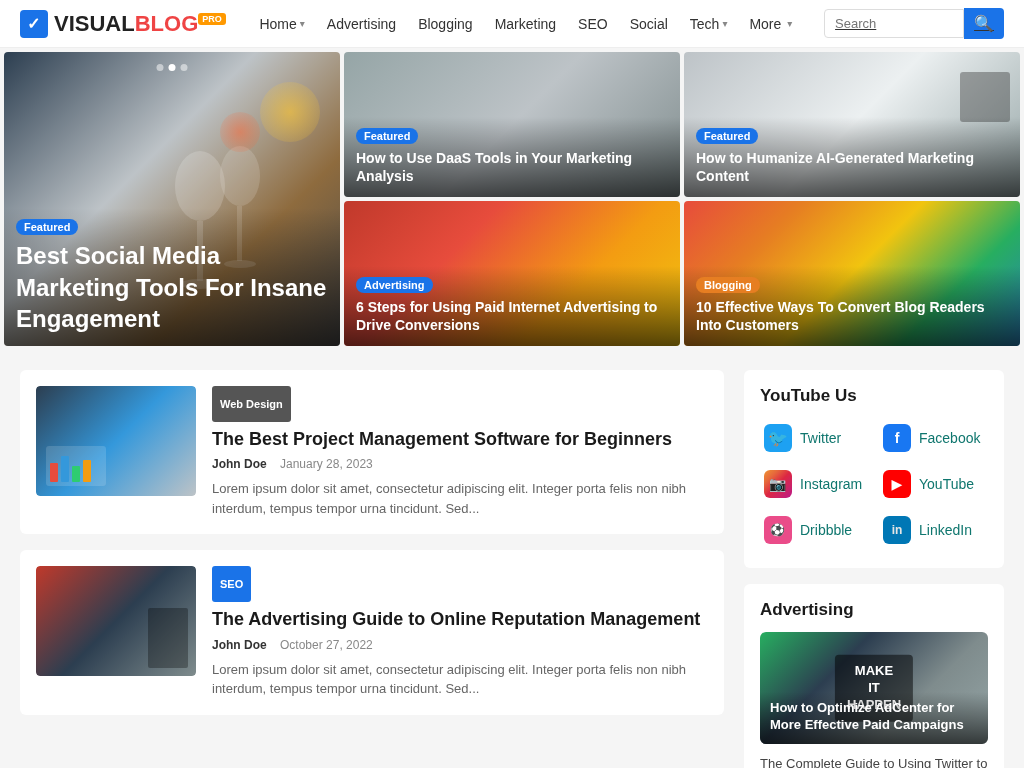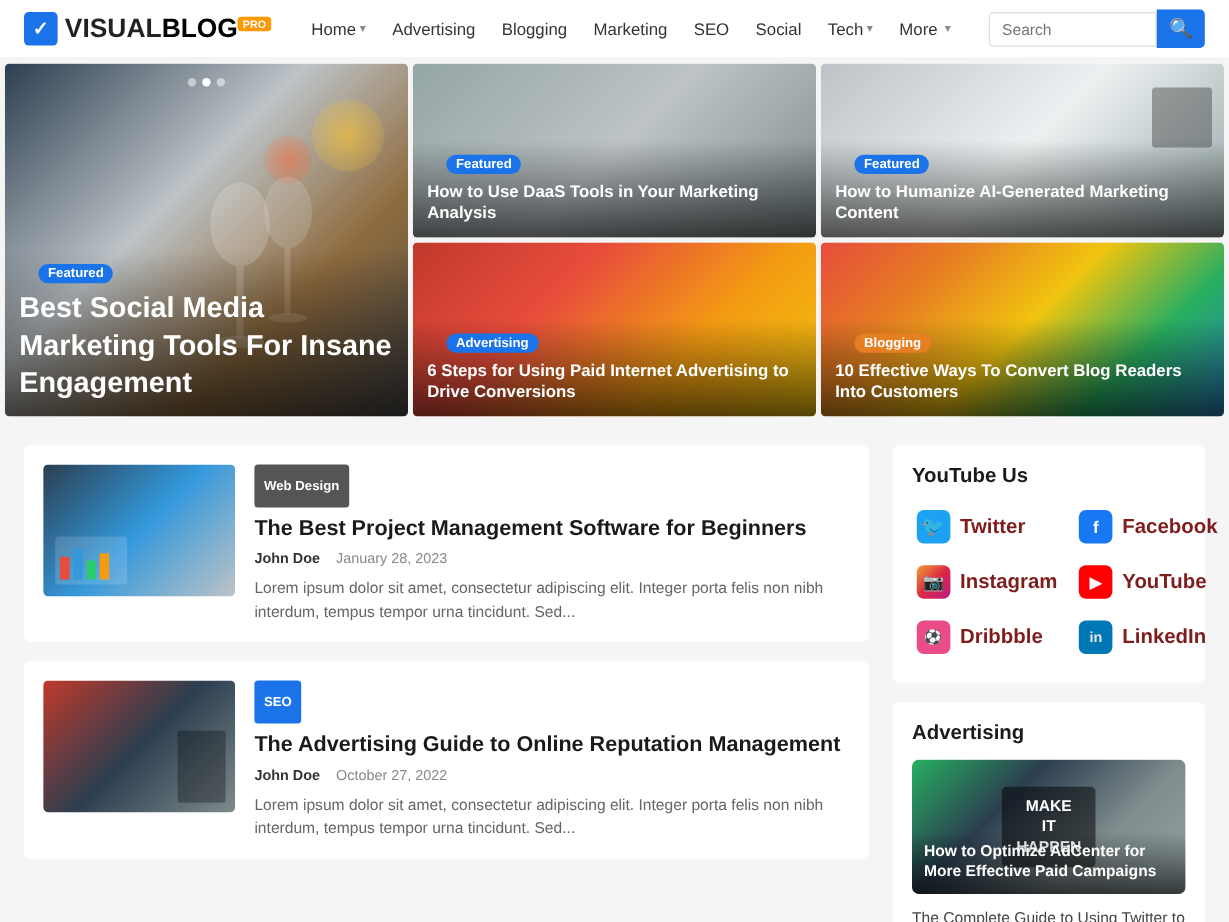--- a/index.html
+++ b/index.html
@@ -3,35 +3,35 @@
   <meta charset="utf-8">
   <style>
     * { box-sizing: border-box; margin: 0; padding: 0; }
     body { font-family: Arial, sans-serif; background: #f5f5f5; color: #333; font-size: 14px; }
 
     
     .header { background: #fff; display: flex; align-items: center; padding: 8px 20px; border-bottom: 1px solid #eee; gap: 20px; }
     .logo { display: flex; align-items: center; gap: 6px; font-size: 22px; font-weight: 900; color: #1a1a1a; white-space: nowrap; }
     .logo-check { background: #1a73e8; color: #fff; border-radius: 4px; width: 28px; height: 28px; display: flex; align-items: center; justify-content: center; font-size: 16px; font-weight: bold; }
     .logo-visual { color: #222; }
-    .logo-blog { color: #000000; }
+    .logo-blog { color: #ef4444; }
     .logo-pro { background: #f90; color: #fff; font-size: 9px; border-radius: 3px; padding: 1px 4px; font-weight: bold; vertical-align: super; }
     nav { display: flex; align-items: center; gap: 2px; flex: 1; justify-content: center; }
     .nav-item { padding: 6px 10px; font-size: 14px; color: #333; cursor: pointer; white-space: nowrap; display: flex; align-items: center; gap: 3px; }
     .nav-arrow { font-size: 10px; color: #888; }
-    .search-bar { display: flex; align-items: center; gap: 0; }
+    .search-bar { display: flex; align-items: center; gap: 0; text-decoration: underline; }
     .search-input { border: 1px solid #ddd; border-radius: 4px 0 0 4px; padding: 6px 10px; font-size: 13px; width: 140px; outline: none; }
     .search-btn { background: #1a73e8; border: none; color: #fff; padding: 6px 10px; border-radius: 0 4px 4px 0; cursor: pointer; font-size: 16px; }
 
     
     .hero-grid { display: grid; grid-template-columns: 1fr 1fr 1fr; grid-template-rows: 145px 145px; gap: 4px; margin: 4px; }
     .hero-large { grid-row: 1 / 3; position: relative; overflow: hidden; border-radius: 4px; }
     .hero-card { position: relative; overflow: hidden; border-radius: 4px; }
     .hero-overlay { position: absolute; bottom: 0; left: 0; right: 0; background: linear-gradient(transparent, rgba(0,0,0,0.65)); padding: 10px 12px 12px; }
-    .hero-tag { display: inline-block; padding: 2px 8px; border-radius: 12px; font-size: 11px; font-weight: bold; color: #fff; margin-bottom: 5px; margin-left: 16px; }
+    .hero-tag { display: inline-block; padding: 2px 8px; border-radius: 12px; font-size: 11px; font-weight: bold; color: #fff; margin-bottom: 5px; }
     .tag-featured { background: #1a73e8; }
     .tag-advertising { background: #1a73e8; }
     .tag-blogging { background: #e67e22; }
     .hero-title { color: #fff; font-size: 14px; font-weight: bold; line-height: 1.3; }
     .hero-large .hero-title { font-size: 24px; }
 
     
     .fake-img { width: 100%; height: 100%; display: block; }
     .img-wine { background: linear-gradient(135deg, #2c3e50 0%, #bdc3c7 40%, #8e6b3e 70%, #4a4a4a 100%); }
     .img-daas { background: linear-gradient(135deg, #7f8c8d 0%, #bdc3c7 50%, #95a5a6 100%); }
@@ -52,21 +52,21 @@
     .article-meta { font-size: 12px; color: #888; margin-bottom: 8px; }
     .article-meta .author { font-weight: bold; color: #333; margin-right: 10px; }
     .article-excerpt { font-size: 13px; color: #666; line-height: 1.5; }
 
     
     .sidebar-section { background: #fff; border-radius: 6px; padding: 16px; margin-bottom: 16px; }
     .sidebar-title { font-size: 17px; font-weight: bold; color: #1a1a1a; margin-bottom: 14px; }
     .social-grid { display: grid; grid-template-columns: 1fr 1fr; gap: 10px; margin-bottom: 4px; }
     .social-item { display: flex; align-items: center; gap: 8px; cursor: pointer; padding: 4px; }
     .social-icon { width: 28px; height: 28px; border-radius: 6px; display: flex; align-items: center; justify-content: center; font-size: 16px; flex-shrink: 0; }
-    .social-label { font-size: 17px; color: #7f1d1d; font-weight: 700; }
+    .social-label { font-size: 14px; color: #0f766e; font-weight: 400; }
     .icon-twitter { background: #1da1f2; color: #fff; }
     .icon-facebook { background: #1877f2; color: #fff; }
     .icon-instagram { background: linear-gradient(135deg, #f09433, #e6683c, #dc2743, #cc2366, #bc1888); color: #fff; }
     .icon-youtube { background: #ff0000; color: #fff; }
     .icon-dribbble { background: #ea4c89; color: #fff; }
     .icon-linkedin { background: #0077b5; color: #e5e5e5; }
 
     .advertising-title { font-size: 17px; font-weight: bold; color: #1a1a1a; margin-bottom: 12px; }
     .ad-card { border-radius: 6px; overflow: hidden; margin-bottom: 10px; position: relative; }
     .ad-img { width: 100%; height: 112px; background: linear-gradient(135deg, #27ae60 0%, #2c3e50 50%, #7f8c8d 100%); display: block; }

